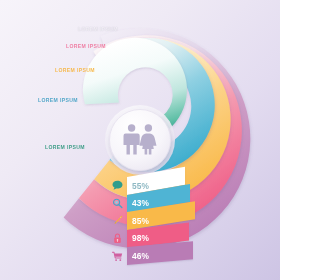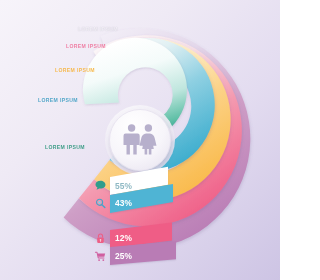--- a/index.html
+++ b/index.html
@@ -38,21 +38,21 @@
   }
   .label-0 { left: 78px;  top: 27px;  color: #f3f1f6; text-shadow: 0 0 1px rgba(150,140,170,.55); }
   .label-1 { left: 66px;  top: 44px;  color: #ef7fa4; }
   .label-2 { left: 55px;  top: 68px;  color: #f6b94e; }
   .label-3 { left: 38px;  top: 98px;  color: #53a7c9; }
   .label-4 { left: 45px;  top: 145px; color: #3f9e88; }
 
   
   .legend {
     position: absolute;
-    left: 90px;
+    left: 107px;
     top: 177px;
     width: 82px;
     height: 88px;
   }
   .legend-row {
     position: absolute;
     left: 0;
     height: 17.6px;
     width: 82px;
     display: flex;
@@ -252,40 +252,51 @@
       <span class="legend-icon">
         <svg width="13" height="13" viewBox="0 0 24 24">
           <circle cx="10.3" cy="9.8" r="5.6" fill="none" stroke="#4aa3c9" stroke-width="2.1"></circle>
           <circle cx="10.3" cy="9.8" r="2.6" fill="#8ecbe0"></circle>
           <path d="M14.6 14.2 L20.0 19.6" stroke="#4aa3c9" stroke-width="2.6" stroke-linecap="round"></path>
         </svg>
       </span>
       <span class="legend-pct" style="position: relative; z-index: 2;">43%</span>
     </div>
 
+    <div class="legend-row r2">
+        <span style="position: absolute; left: 20px; top: 0px; height: 17.6px; width: 68px; background: rgb(249, 185, 73); z-index: 0; transform: skewY(-9deg); transform-origin: left center; box-shadow: rgba(110, 95, 140, 0.18) 0px 1px 1.5px;"></span>
+      <span class="legend-icon">
+        <svg width="13" height="13" viewBox="0 0 24 24">
+          <path d="M19.6 3.4 L21.0 4.8 L9.4 16.4 L6.6 17.8 L8.0 15.0 Z" fill="#f2b33d"></path>
+          <path d="M8.0 15.0 L9.4 16.4 L6.6 17.8 Z" fill="#d99a2c"></path>
+          <path d="M17.2 5.8 L18.6 7.2" stroke="#fde2a6" stroke-width="1.2"></path>
+        </svg>
+      </span>
+      <span class="legend-pct" style="position: relative; z-index: 2;">85%</span>
+    </div>
 
     <div class="legend-row r3">
         <span style="position: absolute; left: 20px; top: 0px; height: 17.6px; width: 62px; background: rgb(239, 93, 134); z-index: 0; transform: skewY(-7deg); transform-origin: left center; box-shadow: rgba(110, 95, 140, 0.18) 0px 1px 1.5px;"></span>
       <span class="legend-icon">
         <svg width="13" height="13" viewBox="0 0 24 24">
           <path d="M8.2 10.2 V7.6 a3.8 3.8 0 0 1 7.6 0 V10.2" fill="none" stroke="#ed5f86" stroke-width="2.0"></path>
           <rect x="5.9" y="10.0" width="12.2" height="10.4" rx="2.2" fill="#ed5f86"></rect>
           <circle cx="12" cy="14.6" r="1.5" fill="#fbd3de"></circle>
           <rect x="11.3" y="15.2" width="1.4" height="3.0" fill="#fbd3de"></rect>
         </svg>
       </span>
-      <span class="legend-pct" style="position: relative; z-index: 2;">12%</span>
+      <span class="legend-pct" style="position: relative; z-index: 2;">98%</span>
     </div>
 
     <div class="legend-row r4">
         <span style="position: absolute; left: 20px; top: 0px; height: 17.6px; width: 66px; background: rgb(185, 124, 181); z-index: 0; transform: skewY(-5deg); transform-origin: left center; box-shadow: rgba(110, 95, 140, 0.18) 0px 1px 1.5px;"></span>
       <span class="legend-icon">
         <svg width="13" height="13" viewBox="0 0 24 24">
           <path d="M2.6 4.0 H5.4 L7.8 14.6 H18.4" fill="none" stroke="#d05fa0" stroke-width="1.9" stroke-linecap="round" stroke-linejoin="round"></path>
           <path d="M6.6 6.6 H20.6 L19.0 12.6 H7.9 Z" fill="#d05fa0"></path>
           <circle cx="9.4" cy="18.6" r="1.7" fill="#d05fa0"></circle>
           <circle cx="17.2" cy="18.6" r="1.7" fill="#d05fa0"></circle>
         </svg>
       </span>
-      <span class="legend-pct" style="position: relative; z-index: 2;">25%</span>
+      <span class="legend-pct" style="position: relative; z-index: 2;">46%</span>
     </div>
   </div>
 </div>
 
 </body></html>

